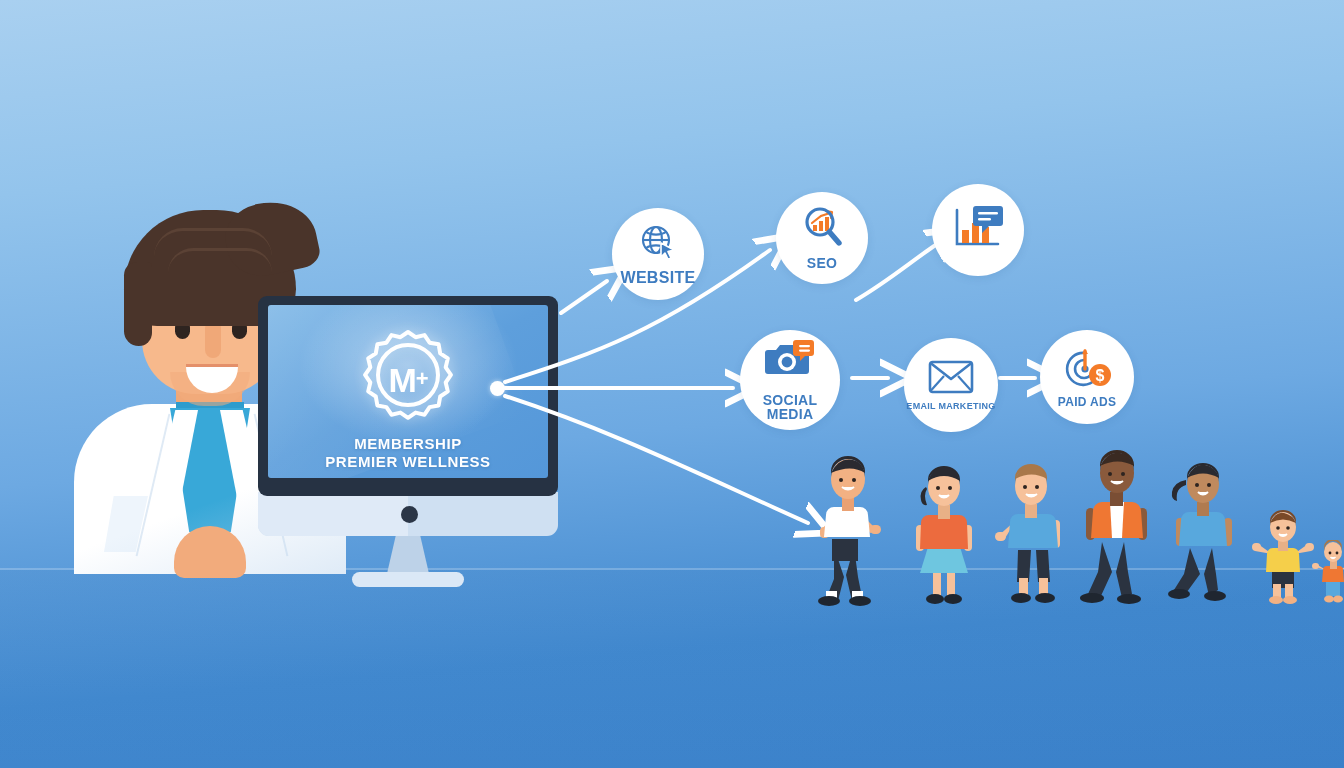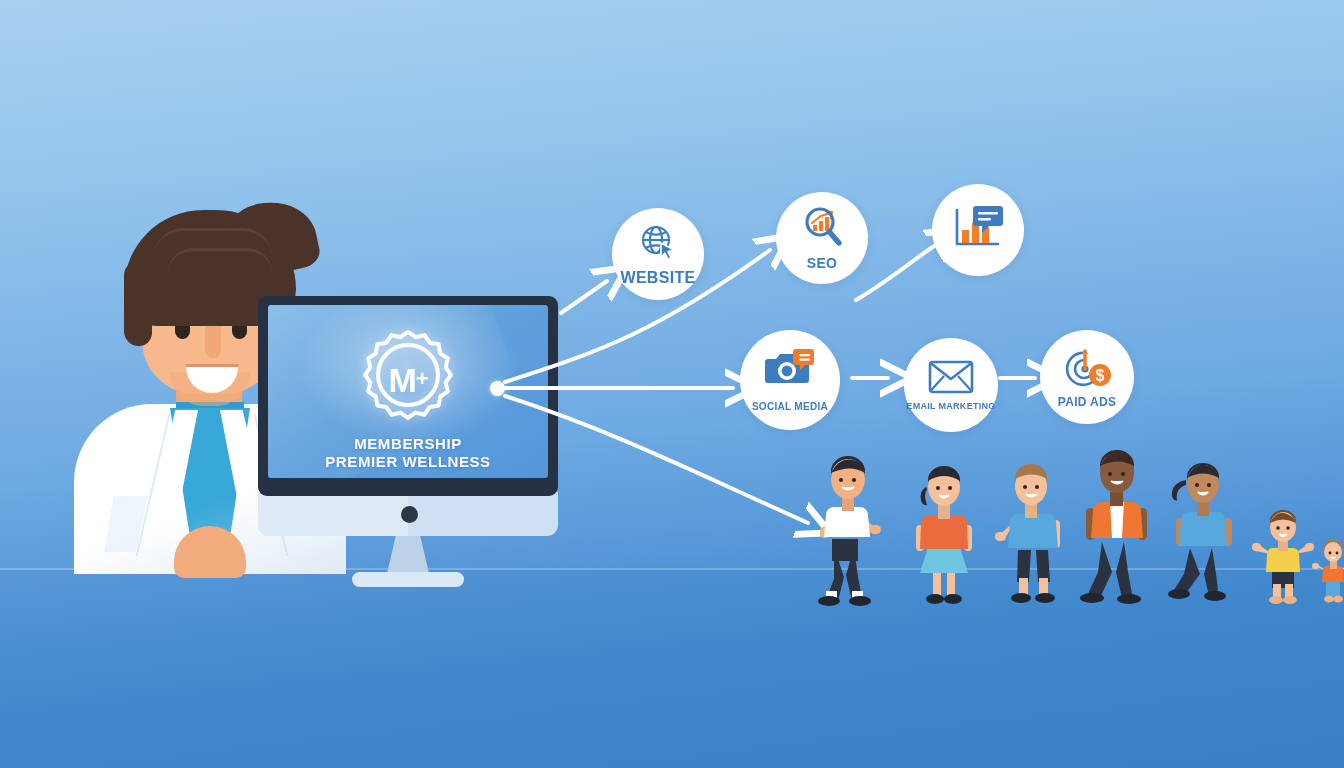--- a/index.html
+++ b/index.html
@@ -97,21 +97,21 @@
         box-shadow:0 2px 8px rgba(30,80,140,.12);}
   .ilabel{color:#3e7cc0;font-weight:bold;text-align:center;letter-spacing:.3px;line-height:1;}
   .iart{display:block;}
 
   .c-website{left:612px;top:208px;width:92px;height:92px;}
   .c-website .ilabel{font-size:16px;margin-top:4px;}
   .c-seo{left:776px;top:192px;width:92px;height:92px;}
   .c-seo .ilabel{font-size:14px;margin-top:3px;}
   .c-analytics{left:932px;top:184px;width:92px;height:92px;}
   .c-social{left:740px;top:330px;width:100px;height:100px;}
-  .c-social .ilabel{font-size:10px;margin-top:8px;}
+  .c-social .ilabel{font-size:14px;margin-top:8px;}
   .c-email{left:904px;top:338px;width:94px;height:94px;}
   .c-email .ilabel{font-size:9px;margin-top:4px;}
   .c-paid{left:1040px;top:330px;width:94px;height:94px;}
   .c-paid .ilabel{font-size:12px;margin-top:3px;}
 
   
   .people{position:absolute;left:800px;top:438px;width:540px;height:168px;}
   .person{position:absolute;bottom:0;}
 </style>
 </head>

